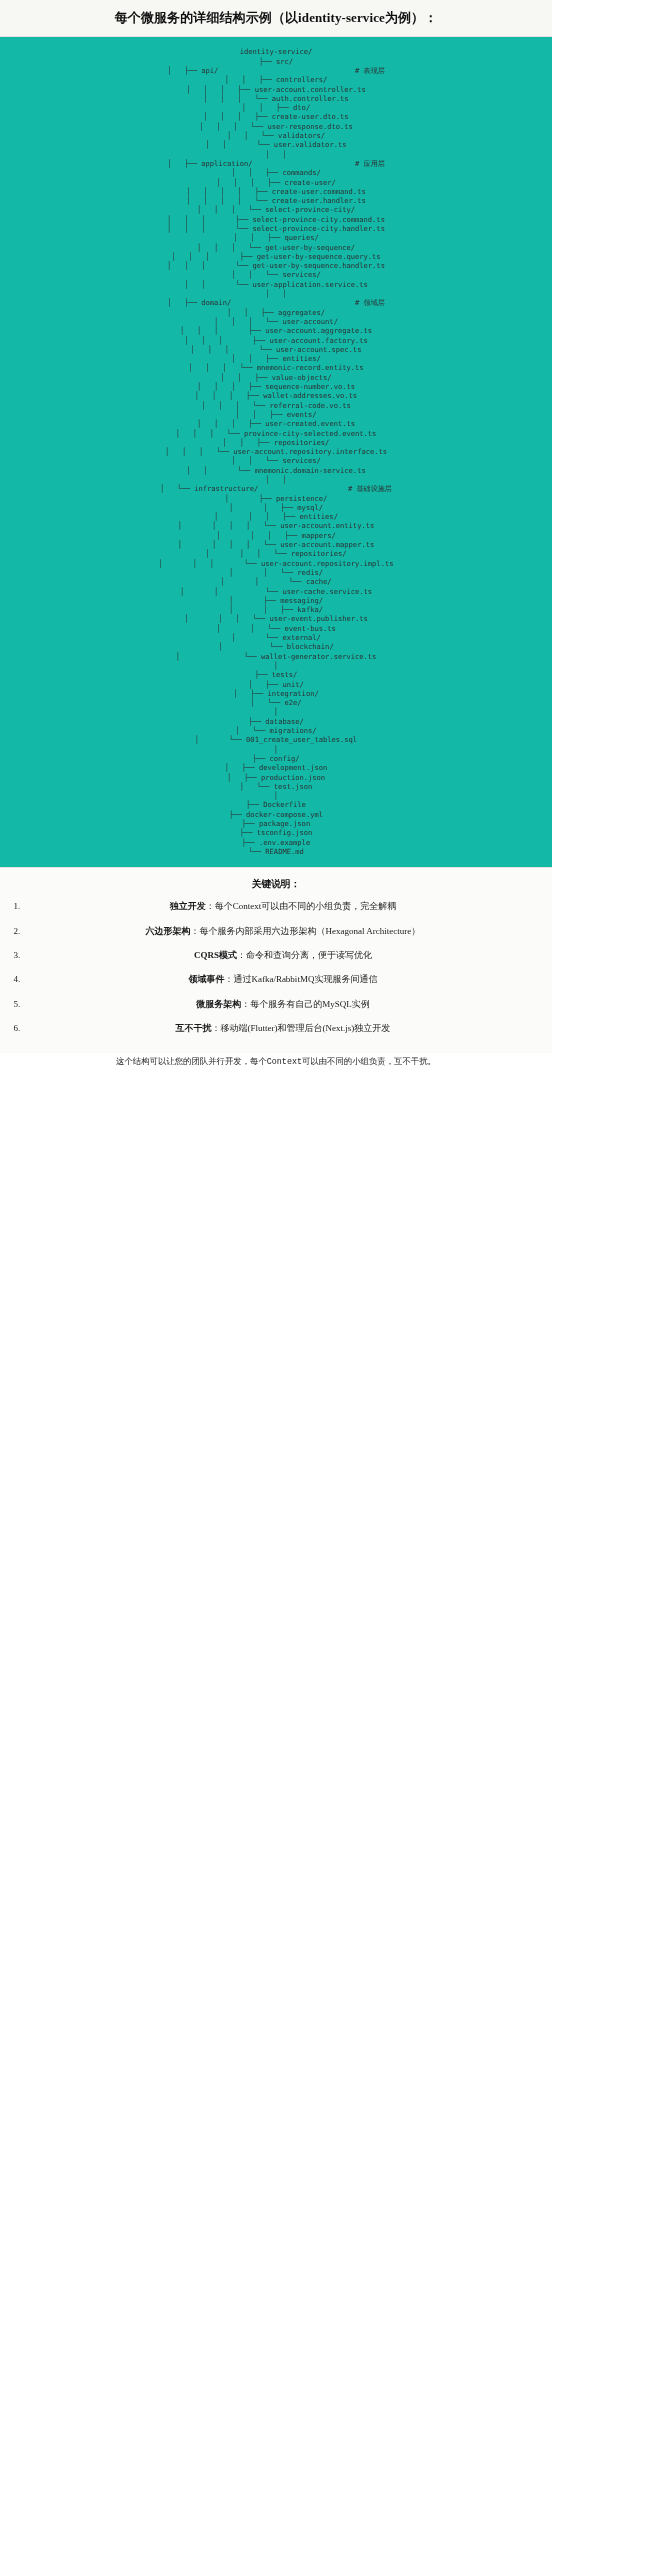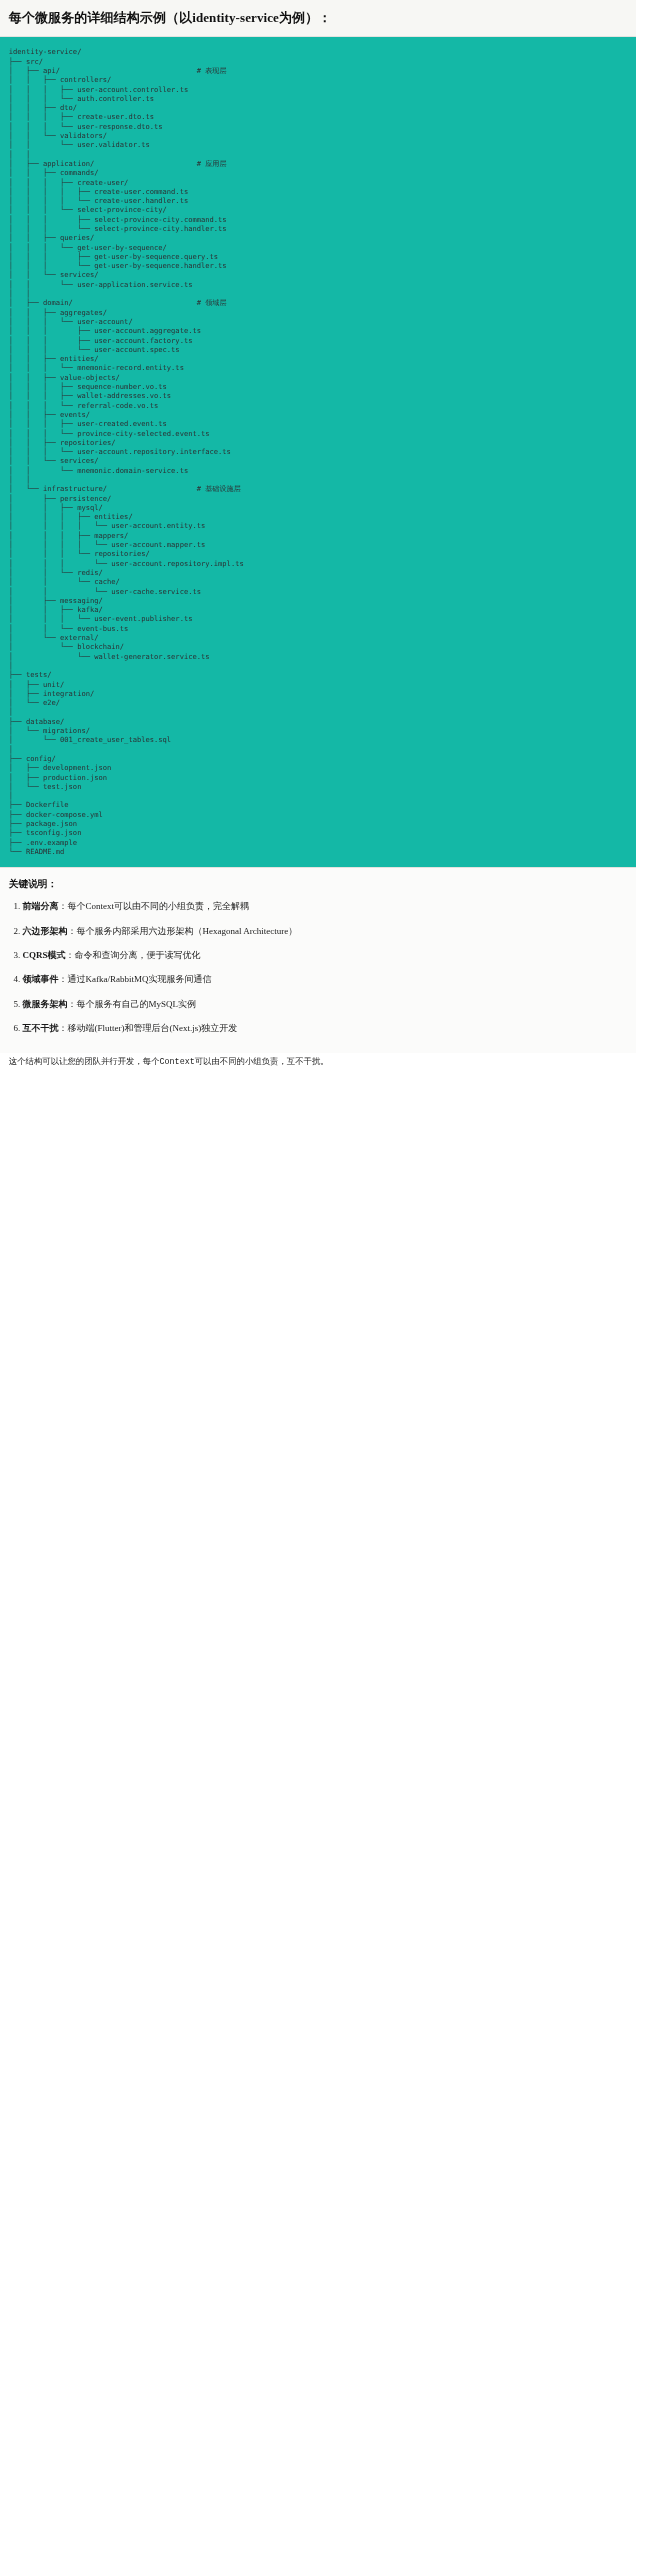--- a/index.html
+++ b/index.html
@@ -8,22 +8,23 @@
     padding: 0;
     background: #ffffff;
   }
   body {
     width: 669px;
     font-family: "Liberation Sans", sans-serif;
     color: #1a1a1a;
     -webkit-font-smoothing: antialiased;
   }
   .page {
-    width: 636px;
+    width: 552px;
     box-sizing: border-box;
+    text-align: center;
   }
 
   
   .heading-band {
     background: #f7f7f4;
     padding: 8.8px 8.8px 10px 8.8px;
     border-bottom: 0.6px solid #e3e3df;
     box-sizing: border-box;
   }
   .heading-text {
@@ -106,21 +107,21 @@
     <div class="heading-text">每个微服务的详细结构示例（以identity-service为例）：</div>
   </div>
 
   <div class="code-block">
     <div class="tree"><span class="row"><span>identity-service/</span></span><span class="row"><span>├── src/</span></span><span class="row"><span>│   ├── api/                                </span><span class="cmt"># 表现层</span></span><span class="row"><span>│   │   ├── controllers/</span></span><span class="row"><span>│   │   │   ├── user-account.controller.ts</span></span><span class="row"><span>│   │   │   └── auth.controller.ts</span></span><span class="row"><span>│   │   ├── dto/</span></span><span class="row"><span>│   │   │   ├── create-user.dto.ts</span></span><span class="row"><span>│   │   │   └── user-response.dto.ts</span></span><span class="row"><span>│   │   └── validators/</span></span><span class="row"><span>│   │       └── user.validator.ts</span></span><span class="row"><span>│   │</span></span><span class="row"><span>│   ├── application/                        </span><span class="cmt"># 应用层</span></span><span class="row"><span>│   │   ├── commands/</span></span><span class="row"><span>│   │   │   ├── create-user/</span></span><span class="row"><span>│   │   │   │   ├── create-user.command.ts</span></span><span class="row"><span>│   │   │   │   └── create-user.handler.ts</span></span><span class="row"><span>│   │   │   └── select-province-city/</span></span><span class="row"><span>│   │   │       ├── select-province-city.command.ts</span></span><span class="row"><span>│   │   │       └── select-province-city.handler.ts</span></span><span class="row"><span>│   │   ├── queries/</span></span><span class="row"><span>│   │   │   └── get-user-by-sequence/</span></span><span class="row"><span>│   │   │       ├── get-user-by-sequence.query.ts</span></span><span class="row"><span>│   │   │       └── get-user-by-sequence.handler.ts</span></span><span class="row"><span>│   │   └── services/</span></span><span class="row"><span>│   │       └── user-application.service.ts</span></span><span class="row"><span>│   │</span></span><span class="row"><span>│   ├── domain/                             </span><span class="cmt"># 领域层</span></span><span class="row"><span>│   │   ├── aggregates/</span></span><span class="row"><span>│   │   │   └── user-account/</span></span><span class="row"><span>│   │   │       ├── user-account.aggregate.ts</span></span><span class="row"><span>│   │   │       ├── user-account.factory.ts</span></span><span class="row"><span>│   │   │       └── user-account.spec.ts</span></span><span class="row"><span>│   │   ├── entities/</span></span><span class="row"><span>│   │   │   └── mnemonic-record.entity.ts</span></span><span class="row"><span>│   │   ├── value-objects/</span></span><span class="row"><span>│   │   │   ├── sequence-number.vo.ts</span></span><span class="row"><span>│   │   │   ├── wallet-addresses.vo.ts</span></span><span class="row"><span>│   │   │   └── referral-code.vo.ts</span></span><span class="row"><span>│   │   ├── events/</span></span><span class="row"><span>│   │   │   ├── user-created.event.ts</span></span><span class="row"><span>│   │   │   └── province-city-selected.event.ts</span></span><span class="row"><span>│   │   ├── repositories/</span></span><span class="row"><span>│   │   │   └── user-account.repository.interface.ts</span></span><span class="row"><span>│   │   └── services/</span></span><span class="row"><span>│   │       └── mnemonic.domain-service.ts</span></span><span class="row"><span>│   │</span></span><span class="row"><span>│   └── infrastructure/                     </span><span class="cmt"># 基础设施层</span></span><span class="row"><span>│       ├── persistence/</span></span><span class="row"><span>│       │   ├── mysql/</span></span><span class="row"><span>│       │   │   ├── entities/</span></span><span class="row"><span>│       │   │   │   └── user-account.entity.ts</span></span><span class="row"><span>│       │   │   ├── mappers/</span></span><span class="row"><span>│       │   │   │   └── user-account.mapper.ts</span></span><span class="row"><span>│       │   │   └── repositories/</span></span><span class="row"><span>│       │   │       └── user-account.repository.impl.ts</span></span><span class="row"><span>│       │   └── redis/</span></span><span class="row"><span>│       │       └── cache/</span></span><span class="row"><span>│       │           └── user-cache.service.ts</span></span><span class="row"><span>│       ├── messaging/</span></span><span class="row"><span>│       │   ├── kafka/</span></span><span class="row"><span>│       │   │   └── user-event.publisher.ts</span></span><span class="row"><span>│       │   └── event-bus.ts</span></span><span class="row"><span>│       └── external/</span></span><span class="row"><span>│           └── blockchain/</span></span><span class="row"><span>│               └── wallet-generator.service.ts</span></span><span class="row"><span>│</span></span><span class="row"><span>├── tests/</span></span><span class="row"><span>│   ├── unit/</span></span><span class="row"><span>│   ├── integration/</span></span><span class="row"><span>│   └── e2e/</span></span><span class="row"><span>│</span></span><span class="row"><span>├── database/</span></span><span class="row"><span>│   └── migrations/</span></span><span class="row"><span>│       └── 001_create_user_tables.sql</span></span><span class="row"><span>│</span></span><span class="row"><span>├── config/</span></span><span class="row"><span>│   ├── development.json</span></span><span class="row"><span>│   ├── production.json</span></span><span class="row"><span>│   └── test.json</span></span><span class="row"><span>│</span></span><span class="row"><span>├── Dockerfile</span></span><span class="row"><span>├── docker-compose.yml</span></span><span class="row"><span>├── package.json</span></span><span class="row"><span>├── tsconfig.json</span></span><span class="row"><span>├── .env.example</span></span><span class="row"><span>└── README.md</span></span></div>
   </div>
 
   <div class="notes">
     <div class="notes-title">关键说明：</div>
     <ol class="notes-list">
-        <li><b>前端分离</b><span>：</span><span>每个Context可以由不同的小组负责，完全解耦</span></li>
+        <li><b>独立开发</b><span>：</span><span>每个Context可以由不同的小组负责，完全解耦</span></li>
         <li><b>六边形架构</b><span>：</span><span>每个服务内部采用六边形架构（Hexagonal Architecture）</span></li>
         <li><b>CQRS模式</b><span>：</span><span>命令和查询分离，便于读写优化</span></li>
         <li><b>领域事件</b><span>：</span><span>通过Kafka/RabbitMQ实现服务间通信</span></li>
         <li><b>微服务架构</b><span>：</span><span>每个服务有自己的MySQL实例</span></li>
         <li><b>互不干扰</b><span>：</span><span>移动端(Flutter)和管理后台(Next.js)独立开发</span></li>
       </ol>
   </div>
 
   <div class="closing">这个结构可以让您的团队并行开发，每个Context可以由不同的小组负责，互不干扰。</div>
 

